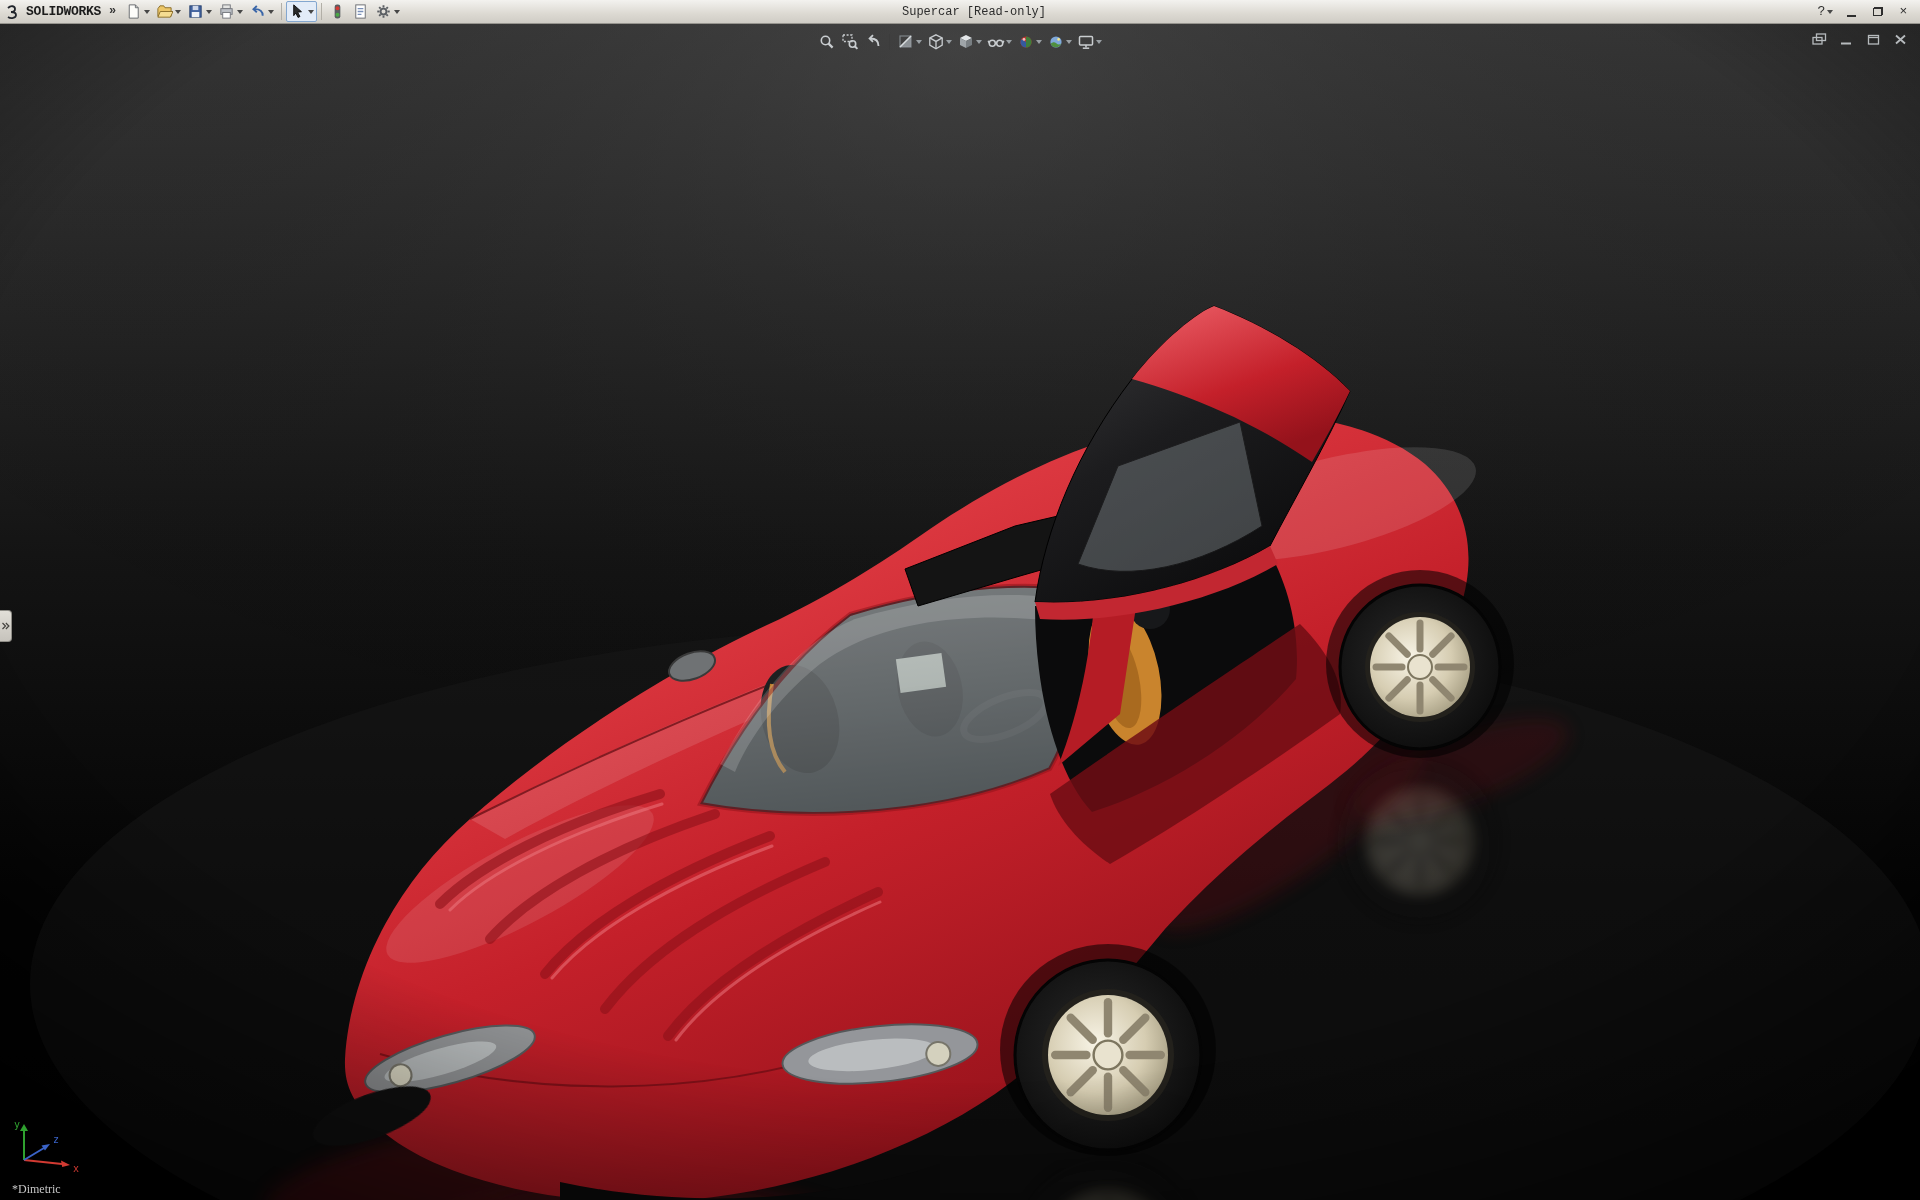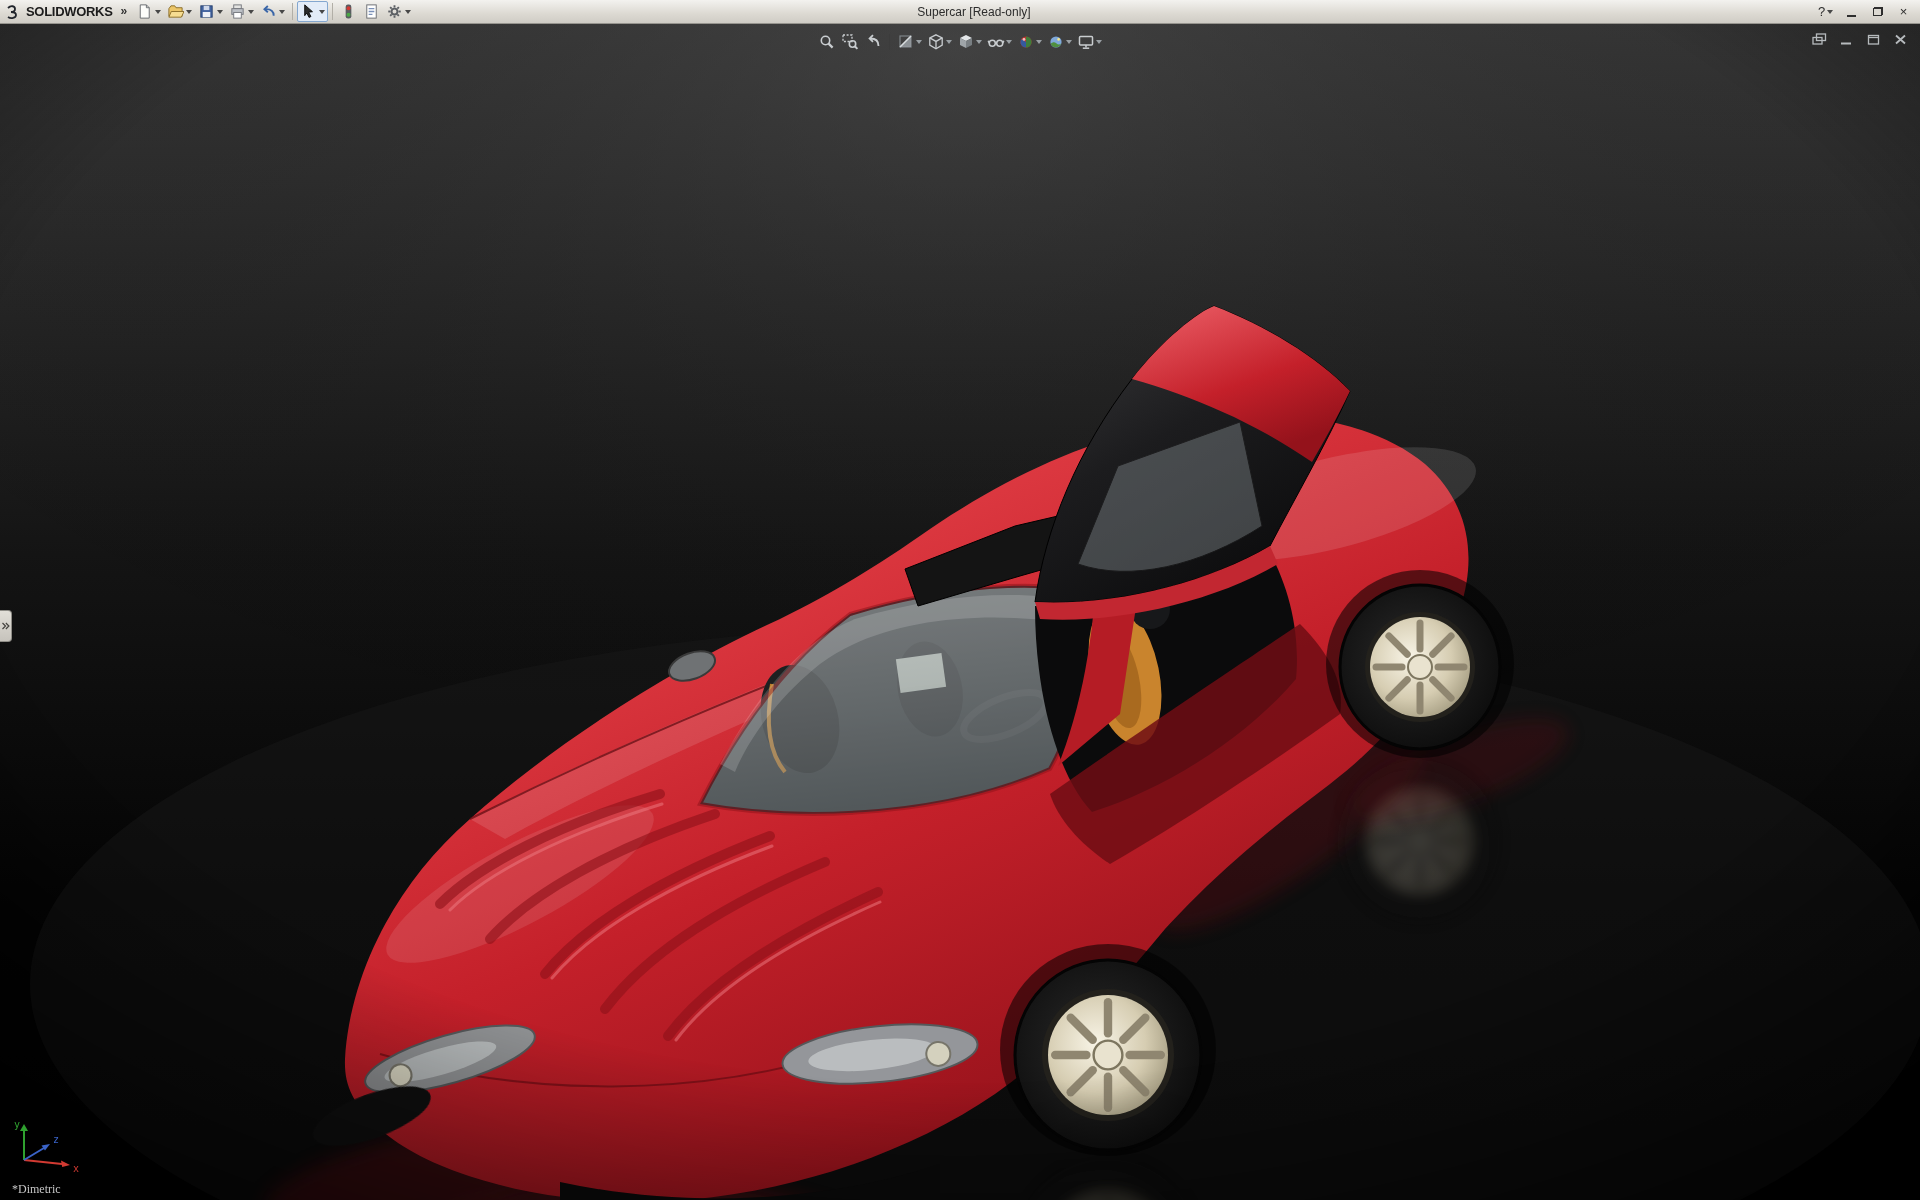--- a/index.html
+++ b/index.html
@@ -6,21 +6,21 @@
   html,body { width:1920px; height:1200px; background:#000; }
   body { font-family:"Liberation Sans", sans-serif; overflow:hidden; }
   .app { position:relative; width:1920px; height:1200px; }
 
   
   .titlebar {
     position:relative; height:24px; width:100%;
     background:linear-gradient(#f3f2ef, #dcd9d2 60%, #cfccc5);
     border-bottom:1px solid #96948e;
     display:flex; align-items:center; padding:0 4px;
-    font-size:12px; color:#2e2e2e; z-index:5;
+    font-size:12px; color:#2e2e2e; z-index:5;font-family:Liberation Mono, monospace;
   }
   .logo { display:flex; align-items:center; gap:4px; padding:0 6px 0 2px; }
   .logo-text { font-weight:bold; letter-spacing:-0.3px; color:#1c1c1c; font-size:13px; }
   .menu-chevron { font-weight:bold; color:#333; padding:0 6px 2px 2px; cursor:default; }
   .tb-tools { display:flex; align-items:center; }
   .tb-btn { display:inline-flex; align-items:center; height:21px; padding:1px 2px; border:1px solid transparent; border-radius:2px; }
   .tb-btn svg { width:17px; height:17px; }
   .tb-btn.active { background:#e3ecf8; border-color:#84a7cf; }
   .dd { width:0; height:0; border-left:3px solid transparent; border-right:3px solid transparent; border-top:4px solid #474747; margin-left:2px; }
   .sep { width:1px; height:17px; background:#b2afa7; margin:0 4px; }

